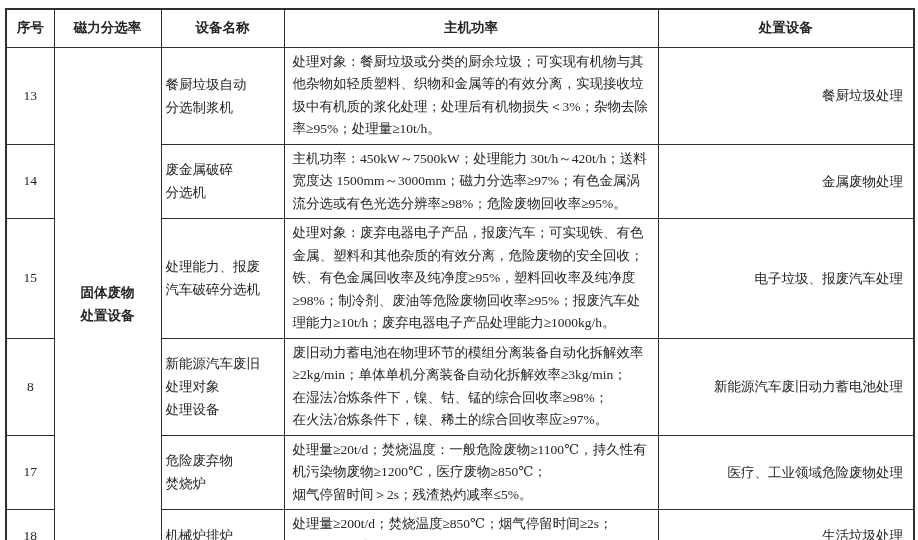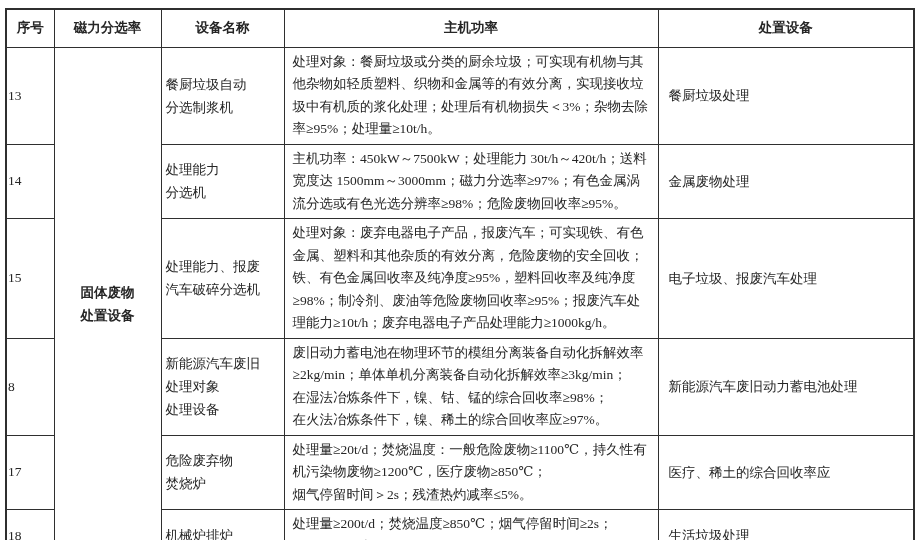--- a/index.html
+++ b/index.html
@@ -39,41 +39,42 @@
   tr.row-16 { height: 95px; }
   tr.row-17 { height: 65px; }
   tr.row-18 { height: 52px; }
 
   th.h-cell {
     font-weight: bold;
     text-align: center;
     white-space: nowrap;
   }
   td.no-cell {
+    text-align: center;
   }
   td.cat-cell {
     text-align: center;
     font-weight: bold;
     white-space: pre-line;
     line-height: 23px;
   }
   td.name-cell {
     text-align: left;
     white-space: pre-line;
     line-height: 23px;
     padding: 0 4px;
   }
   td.par-cell {
     text-align: left;
     white-space: pre-line;
     line-height: 22.5px;
     padding: 3px 8px 3px 8px;
   }
   td.app-cell {
-    text-align: left;
+    text-align: right;
     padding: 0 10px;
     line-height: 21px;
   }
 </style>
 </head>
 <body>
 
 <table id="doc-table">
   <colgroup>
     <col class="c-no">
@@ -96,21 +97,21 @@
       <td class="no-cell">13</td>
       <td class="cat-cell" rowspan="6">固体废物
 处置设备</td>
       <td class="name-cell">餐厨垃圾自动
 分选制浆机</td>
       <td class="par-cell">处理对象：餐厨垃圾或分类的厨余垃圾；可实现有机物与其他杂物如轻质塑料、织物和金属等的有效分离，实现接收垃圾中有机质的浆化处理；处理后有机物损失＜3%；杂物去除率≥95%；处理量≥10t/h。</td>
       <td class="app-cell">餐厨垃圾处理</td>
     </tr>
     <tr class="row-14">
       <td class="no-cell">14</td>
-      <td class="name-cell">处理能力
+      <td class="name-cell">废金属破碎
 分选机</td>
       <td class="par-cell">主机功率：450kW～7500kW；处理能力 30t/h～420t/h；送料宽度达 1500mm～3000mm；磁力分选率≥97%；有色金属涡流分选或有色光选分辨率≥98%；危险废物回收率≥95%。</td>
       <td class="app-cell">金属废物处理</td>
     </tr>
     <tr class="row-15">
       <td class="no-cell">15</td>
       <td class="name-cell">处理能力、报废
 汽车破碎分选机</td>
       <td class="par-cell">处理对象：废弃电器电子产品，报废汽车；可实现铁、有色金属、塑料和其他杂质的有效分离，危险废物的安全回收；铁、有色金属回收率及纯净度≥95%，塑料回收率及纯净度≥98%；制冷剂、废油等危险废物回收率≥95%；报废汽车处理能力≥10t/h；废弃电器电子产品处理能力≥1000kg/h。</td>
       <td class="app-cell">电子垃圾、报废汽车处理</td>
@@ -124,21 +125,21 @@
 在湿法冶炼条件下，镍、钴、锰的综合回收率≥98%；
 在火法冶炼条件下，镍、稀土的综合回收率应≥97%。</td>
       <td class="app-cell">新能源汽车废旧动力蓄电池处理</td>
     </tr>
     <tr class="row-17">
       <td class="no-cell">17</td>
       <td class="name-cell">危险废弃物
 焚烧炉</td>
       <td class="par-cell">处理量≥20t/d；焚烧温度：一般危险废物≥1100℃，持久性有机污染物废物≥1200℃，医疗废物≥850℃；
 烟气停留时间＞2s；残渣热灼减率≤5%。</td>
-      <td class="app-cell">医疗、稀土的综合回收率应</td>
+      <td class="app-cell">医疗、工业领域危险废物处理</td>
     </tr>
     <tr class="row-18">
       <td class="no-cell">18</td>
       <td class="name-cell">机械炉排炉</td>
       <td class="par-cell">处理量≥200t/d；焚烧温度≥850℃；烟气停留时间≥2s；
 残渣热灼减率≤5%。</td>
       <td class="app-cell">生活垃圾处理</td>
     </tr>
   </tbody>
 </table>

